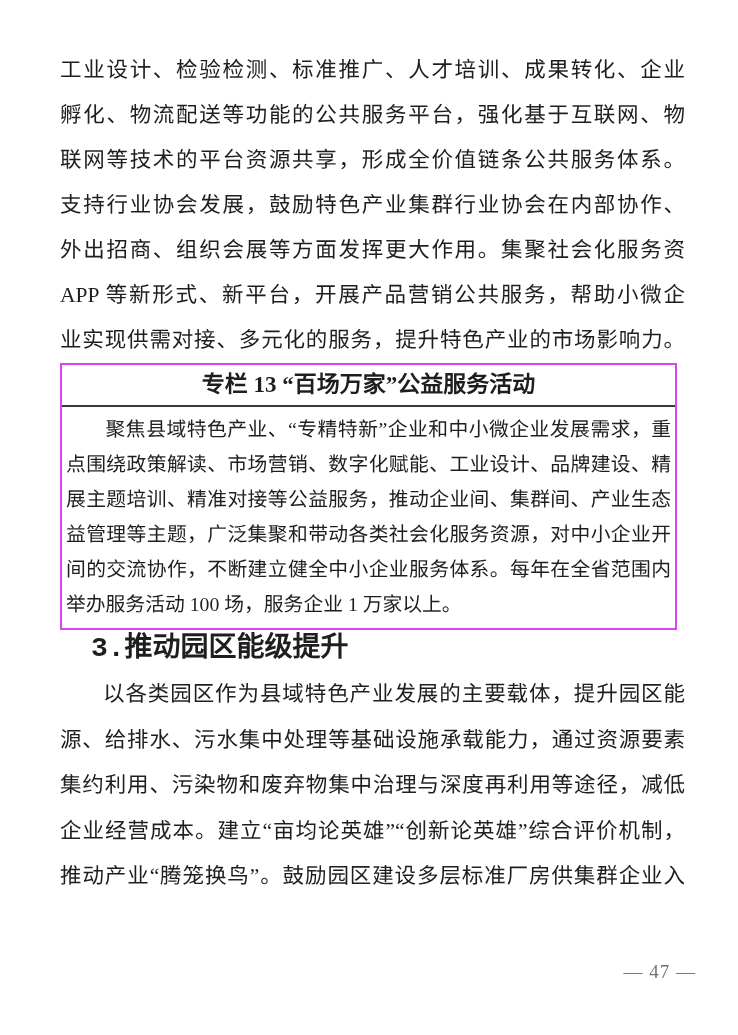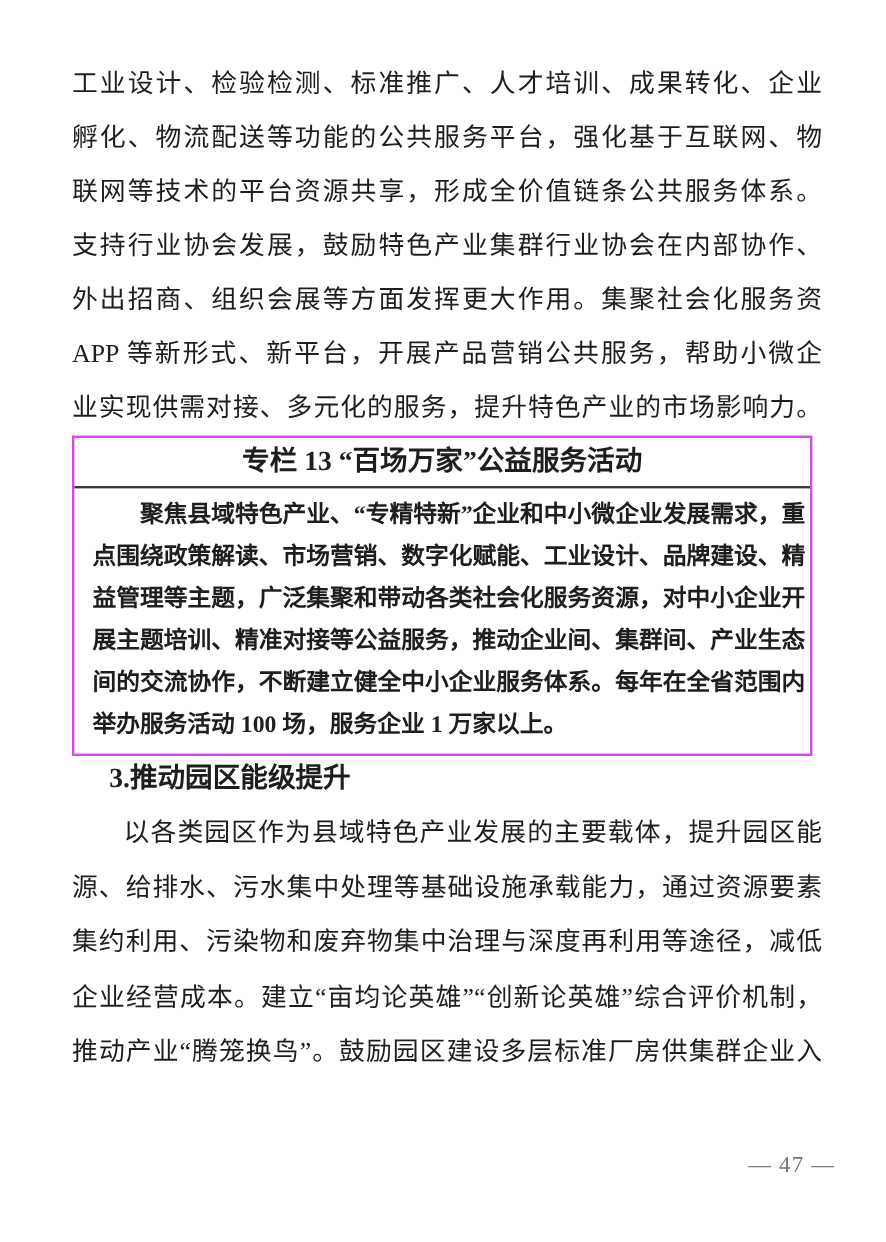--- a/index.html
+++ b/index.html
@@ -46,44 +46,44 @@
   .feature-box-title {
     height: 40px;
     line-height: 40px;
     text-align: center;
     font-weight: bold;
     font-size: 23px;
     border-bottom: 2px solid #3a3a3a;
     overflow: hidden;
   }
   .feature-box-body {
-    padding: 5px 4px 6px 15px;
-    font-weight: bold;
+    padding: 5px 4px 6px 4px;
   }
   .feature-box-body .line {
     height: 35px;
     line-height: 35px;
     font-size: 19.8px;
     text-align: justify;
     text-align-last: justify;
     overflow: hidden;
     white-space: nowrap;
   }
   .feature-box-body .line:first-child { text-indent: 2em; }
   .feature-box-body .line:last-child { text-align-last: left; }
 
   
   .section-heading {
     margin-top: 2px;
     height: 34px;
     line-height: 34px;
     padding-left: 31px;
     font-weight: bold;
-    font-size: 23px;
+    font-size: 28px;
     overflow: hidden;
+    font-family: Liberation Mono, monospace;
   }
 
   
   .page-number {
     position: absolute;
     top: 961px;
     right: 42px;
     font-size: 19px;
     color: #737373;
     letter-spacing: 1px;
@@ -103,22 +103,22 @@
         <div class="line">外出招商、组织会展等方面发挥更大作用。集聚社会化服务资</div>
         <div class="line">APP 等新形式、新平台，开展产品营销公共服务，帮助小微企</div>
         <div class="line">业实现供需对接、多元化的服务，提升特色产业的市场影响力。</div>
       </div>
 
     <div class="feature-box">
       <div class="feature-box-title">专栏 13 “百场万家”公益服务活动</div>
       <div class="feature-box-body">
           <div class="line">聚焦县域特色产业、“专精特新”企业和中小微企业发展需求，重</div>
           <div class="line">点围绕政策解读、市场营销、数字化赋能、工业设计、品牌建设、精</div>
+          <div class="line">展主题培训、精准对接等公益服务，推动企业间、集群间、产业生态</div>
           <div class="line">益管理等主题，广泛集聚和带动各类社会化服务资源，对中小企业开</div>
-          <div class="line">展主题培训、精准对接等公益服务，推动企业间、集群间、产业生态</div>
           <div class="line">间的交流协作，不断建立健全中小企业服务体系。每年在全省范围内</div>
           <div class="line">举办服务活动 100 场，服务企业 1 万家以上。</div>
         </div>
     </div>
 
     <div class="section-heading">3.推动园区能级提升</div>
 
     <div class="para para-2">
         <div class="line">以各类园区作为县域特色产业发展的主要载体，提升园区能</div>
         <div class="line">源、给排水、污水集中处理等基础设施承载能力，通过资源要素</div>

